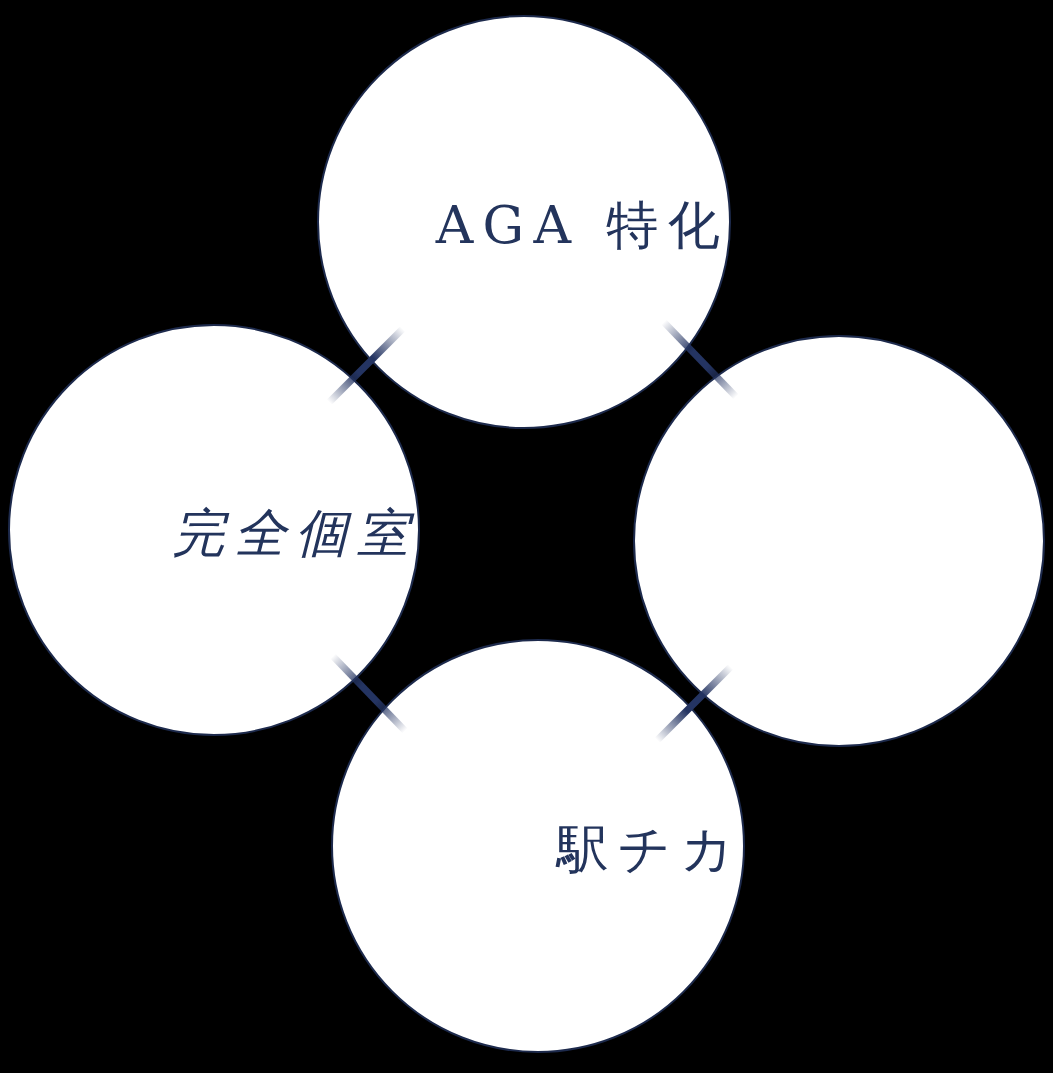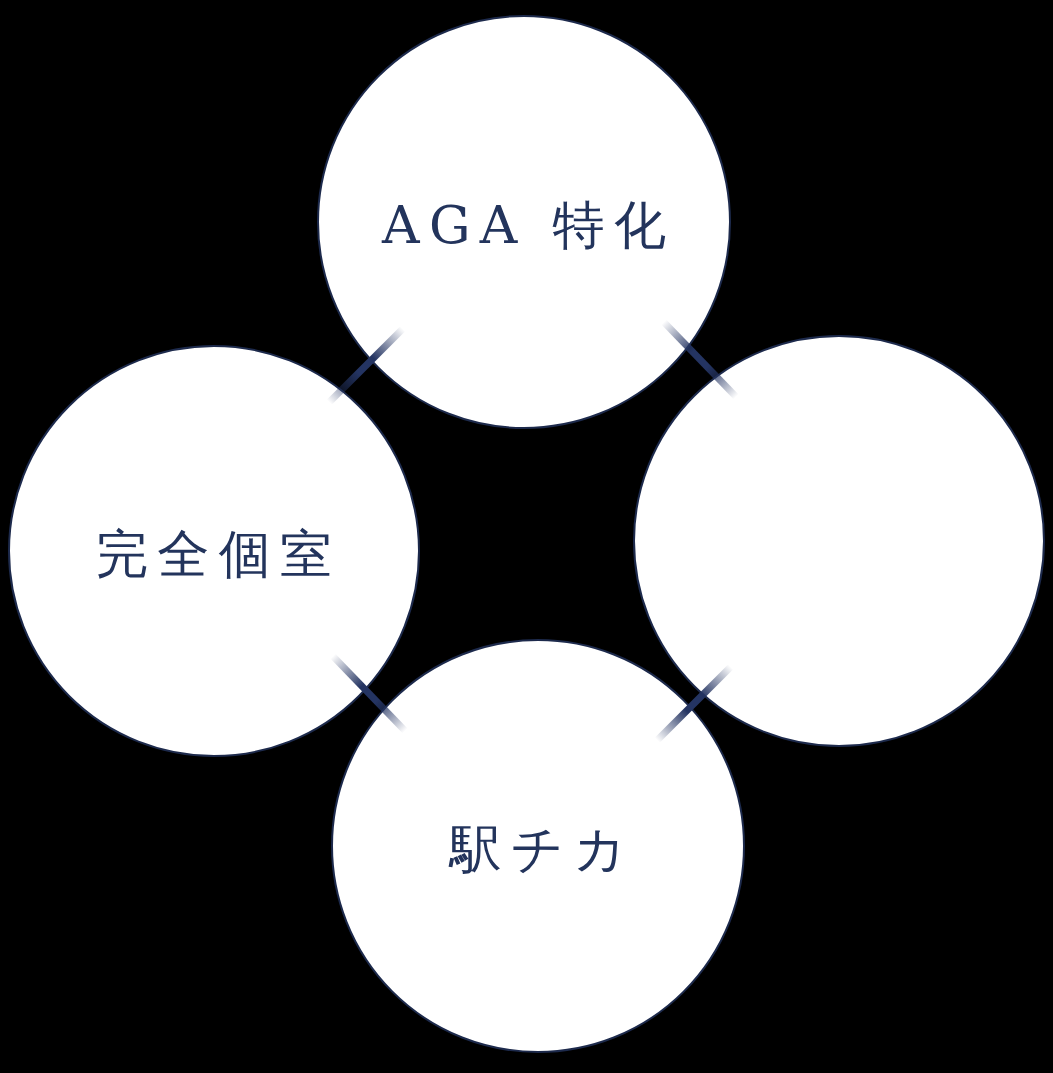--- a/index.html
+++ b/index.html
@@ -20,28 +20,28 @@
   }
   .circle {
     position: absolute;
     box-sizing: border-box;
     border-radius: 50%;
     background: #ffffff;
     border: 2px solid #1d2a4c;
     color: #23345c;
     display: flex;
     flex-direction: column;
-    align-items: center;
+    align-items: flex-end;
     justify-content: center;
     text-align: center;
     padding-top: 6px;
     z-index: 1;
   }
   .circle-top    { left: 317px; top: 15px;  width: 414px; height: 414px; }
-  .circle-left   { left: 8px;   top: 345px; width: 412px; height: 412px; }
+  .circle-left   { left: 8px;   top: 324px; width: 412px; height: 412px; font-style: italic; }
   .circle-right  { left: 633px; top: 335px; width: 412px; height: 412px; }
   .circle-bottom { left: 331px; top: 639px; width: 414px; height: 414px; }
   .line {
     font-size: 52px;
     line-height: 95px;
     letter-spacing: 0.18em;
     text-indent: 0.18em;
     white-space: nowrap;
     font-weight: 500;
   }

